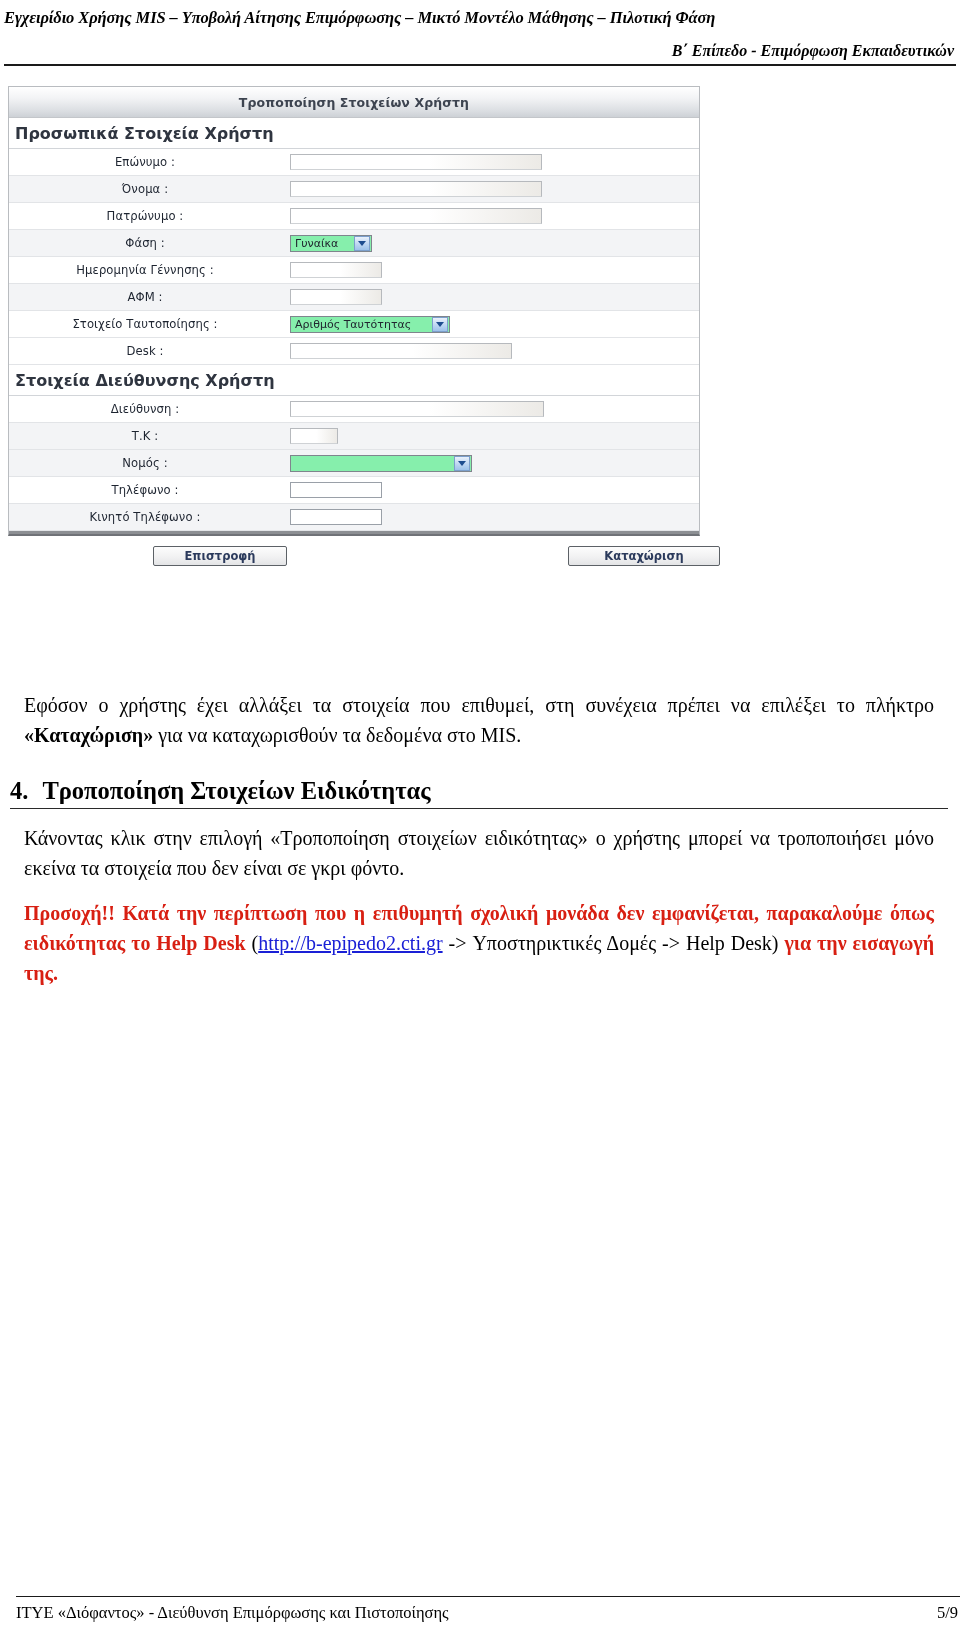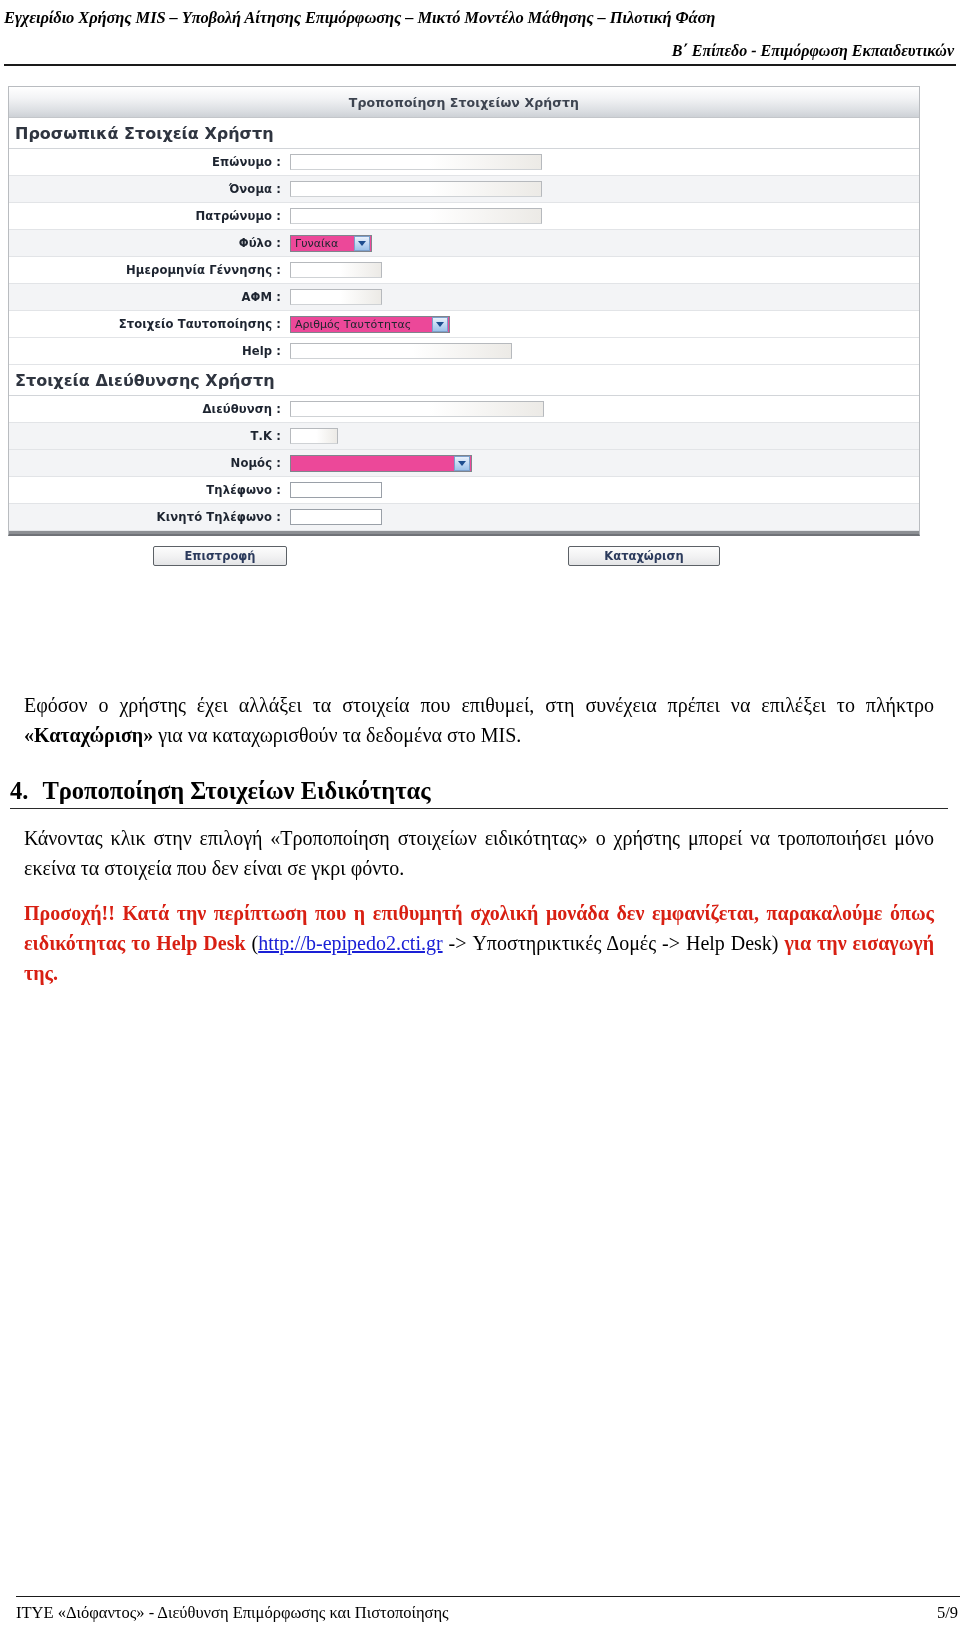--- a/index.html
+++ b/index.html
@@ -45,21 +45,21 @@
     margin: 4px 4px 0 4px;
     border: 0;
     border-top: 2.2px solid #1a1a1a;
   }
 
   
   .app-shot {
     position: absolute;
     left: 8px;
     top: 86px;
-    width: 912px;
+    width: 692px;
     background: #ffffff;
   }
   .app-frame {
     border: 1px solid #b9bcc0;
     border-bottom: 2px solid #6f7277;
     background: #ffffff;
   }
   .app-titlebar {
     height: 30px;
     background: linear-gradient(to bottom, #ffffff 0%, #f2f3f5 38%, #dcdfe3 78%, #cdd1d6 100%);
@@ -92,25 +92,25 @@
     align-items: center;
     min-height: 26px;
     border-bottom: 1px solid #e2e4e7;
   }
   .frow.alt { background: #f3f4f6; }
   .frow.plain { background: #ffffff; }
 
   .flabel {
     width: 272px;
     flex: 0 0 272px;
-    text-align: right;
+    text-align: center;
     padding-right: 9px;
     font-family: "DejaVu Sans", sans-serif;
     font-size: 11.6px;
-    font-weight: bold;
+    font-weight: normal;
     color: #1d2430;
     letter-spacing: 0.1px;
     white-space: nowrap;
   }
   .fctl { flex: 1 1 auto; display: flex; align-items: center; }
 
   
   .tbox {
     height: 16px;
     border: 1px solid #9aa0a8;
@@ -132,21 +132,21 @@
   .tbox.w-address { width: 254px; }
   .tbox.w-tk { width: 48px; }
   .tbox.w-city { width: 254px; }
   .tbox.w-phone { width: 92px; }
   .tbox.w-mobile { width: 92px; }
 
   
   .sbox {
     height: 17px;
     border: 1px solid #7f858d;
-    background: #ec4899;
+    background: #86efac;
     display: inline-flex;
     align-items: center;
     box-sizing: border-box;
     font-family: "DejaVu Sans", sans-serif;
     font-size: 11px;
     color: #20262f;
   }
   .sbox .sval {
     padding: 0 4px 0 4px;
     white-space: nowrap;
@@ -296,21 +296,21 @@
     </div>
 
     <div class="frow plain">
       <div class="flabel">Πατρώνυμο :</div>
       <div class="fctl">
         <div class="tbox redact w-father"></div>
       </div>
     </div>
 
     <div class="frow alt">
-      <div class="flabel">Φύλο :</div>
+      <div class="flabel">Φάση :</div>
       <div class="fctl">
         <div class="sbox w-gender">
           <span class="sval">Γυναίκα</span>
           <span class="sarrow">
             <svg width="8" height="5" viewBox="0 0 8 5">
                 <path d="M0 0 L8 0 L4 5 Z" fill="#1d4d8f"></path>
               </svg>
           </span>
         </div>
       </div>
@@ -339,21 +339,21 @@
             <svg width="8" height="5" viewBox="0 0 8 5">
                 <path d="M0 0 L8 0 L4 5 Z" fill="#1d4d8f"></path>
               </svg>
           </span>
         </div>
       </div>
     </div>
 
 
     <div class="frow plain">
-      <div class="flabel">Help :</div>
+      <div class="flabel">Desk :</div>
       <div class="fctl">
         <div class="tbox redact w-email"></div>
       </div>
     </div>
 
     <div class="section-band">
       <span class="section-label">Στοιχεία Διεύθυνσης Χρήστη</span>
     </div>
 
     <div class="frow plain">

